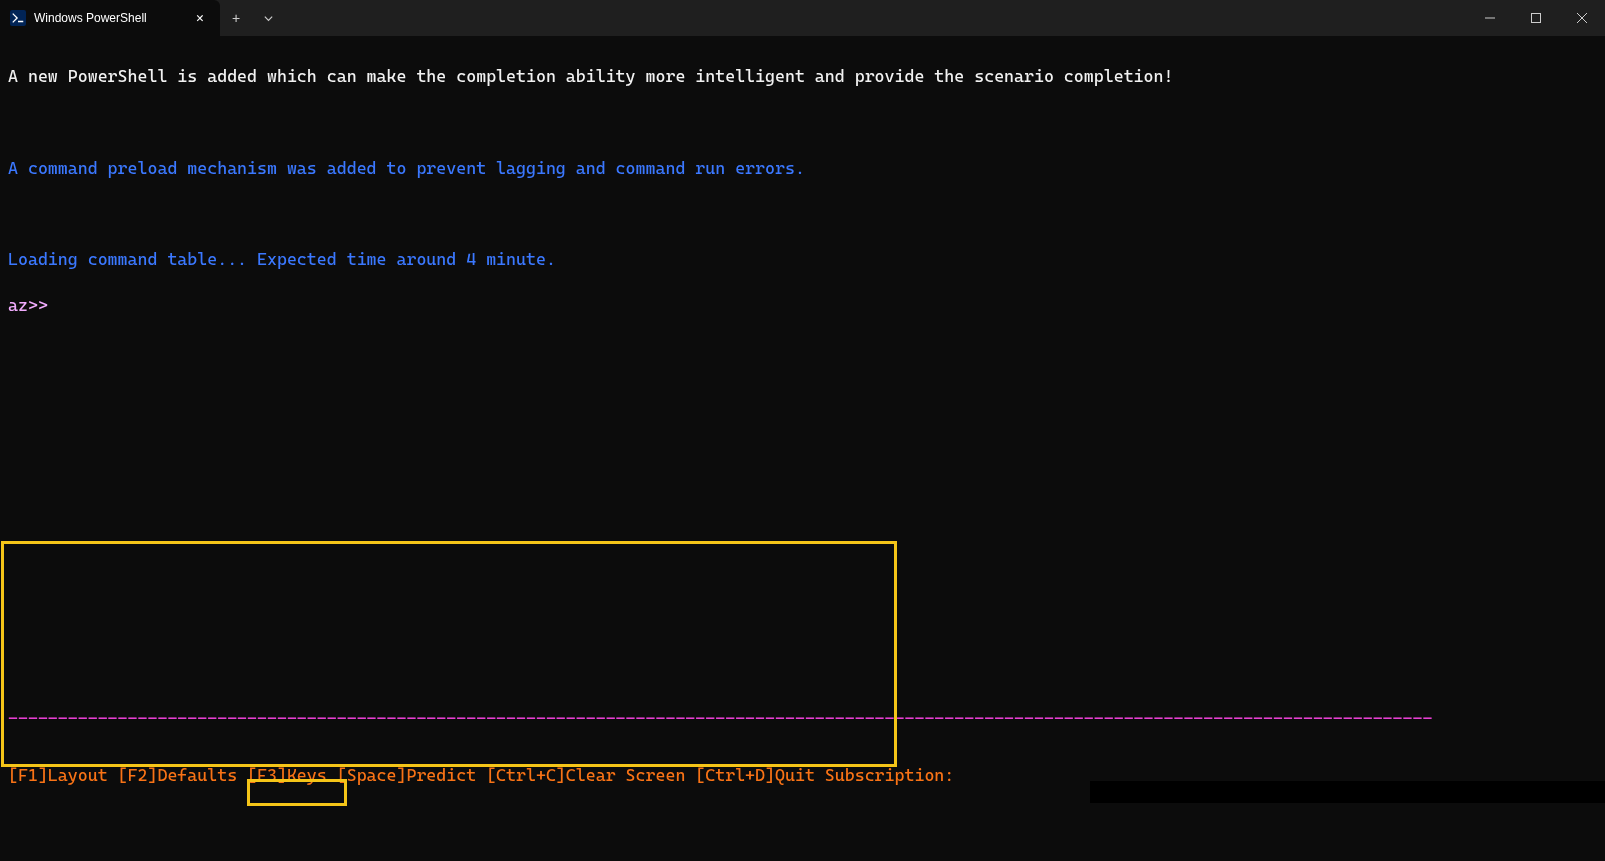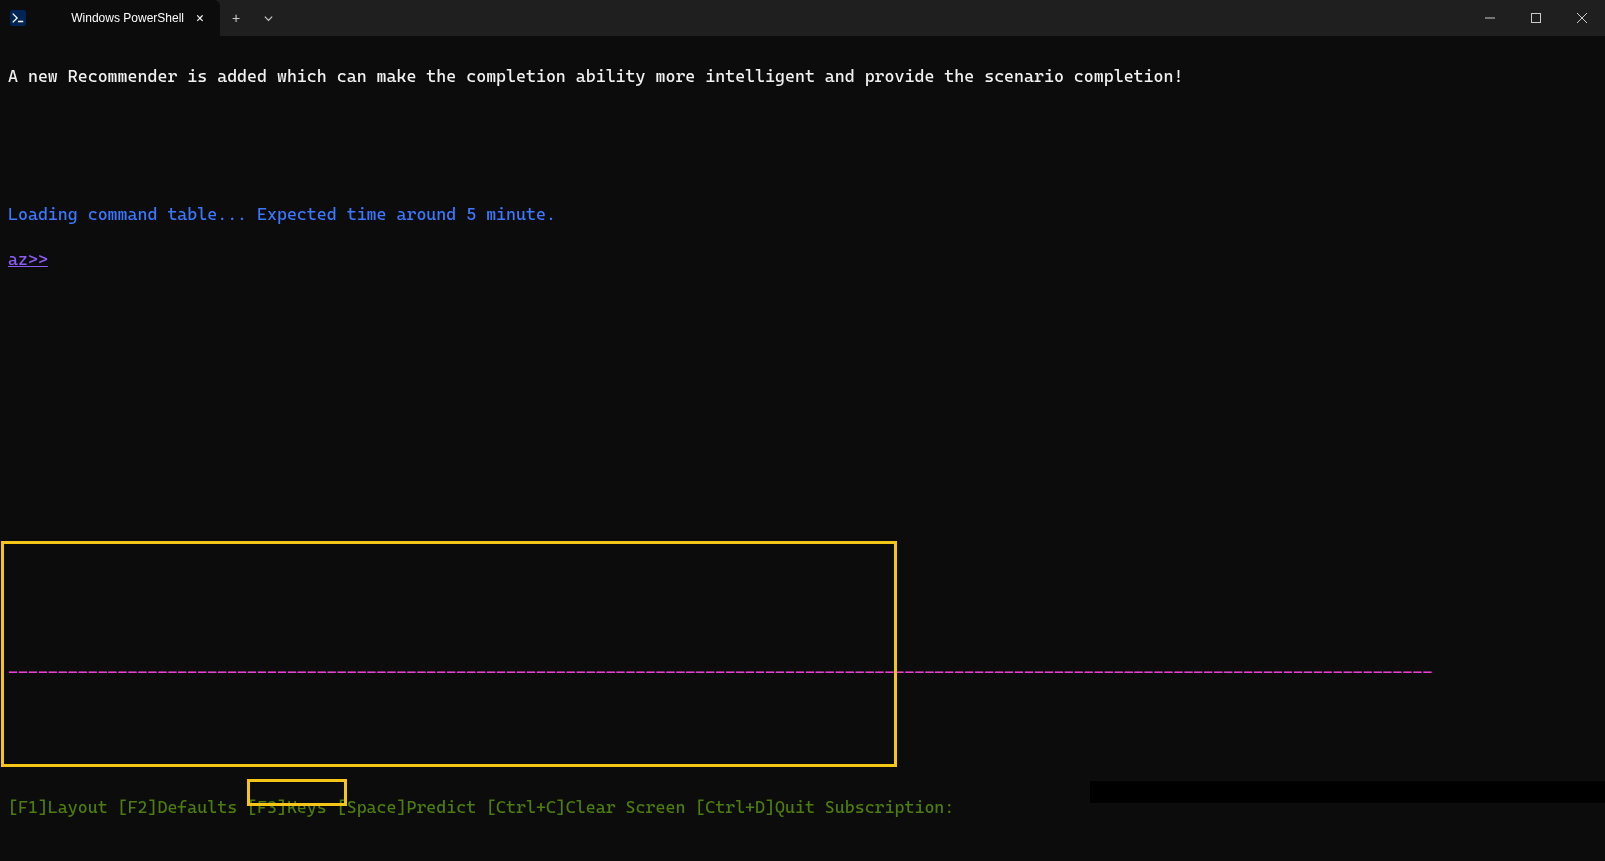--- a/index.html
+++ b/index.html
@@ -23,21 +23,20 @@
   }
   .tab {
     display: flex;
     align-items: center;
     background: #0c0c0c;
     padding: 0 12px 0 10px;
     gap: 8px;
     min-width: 220px;
     border-top-right-radius: 6px;
     position: relative;
-    text-align: right;
   }
   .tab-icon {
     width: 16px;
     height: 16px;
     background: #012456;
     display: flex;
     align-items: center;
     justify-content: center;
     font-size: 11px;
     color: #fff;
@@ -82,39 +81,39 @@
     cursor: pointer;
   }
   .win-btn svg { width: 10px; height: 10px; }
   .terminal {
     padding: 6px 8px;
     white-space: pre;
     font-family: 'Cascadia Mono', 'Consolas', monospace;
   }
   .white { color: #f2f2f2; }
   .blue { color: #3b78ff; }
-  .magenta { color: #8b5cf6; text-decoration: underline; }
+  .magenta { color: #f0abfc; }
   .dashline {
     color: #e83fd3;
     overflow: hidden;
     white-space: nowrap;
     width: 100%;
   }
   .highlight-box {
     border: 3px solid #f5c518;
     position: absolute;
     pointer-events: none;
   }
   .highlight1 { left: 1px; top: 541px; width: 896px; height: 226px; }
   .footer {
     position: absolute;
-    bottom: 42px;
+    bottom: 74px;
     left: 8px;
     right: 8px;
-    color: #4d7c0f;
+    color: #f97316;
     white-space: pre;
   }
   .footer-bg {
     position: absolute;
     bottom: 58px;
     right: 0;
     width: 515px;
     height: 22px;
     background: #000;
   }
@@ -162,24 +161,25 @@
     </div>
     <div class="win-btn">
       <svg viewBox="0 0 10 10">
           <path d="M0 0 L10 10 M10 0 L0 10" stroke="#ccc" stroke-width="1"></path>
         </svg>
     </div>
   </div>
 </div>
 
 <div class="terminal">
-<div class="white">A new Recommender is added which can make the completion ability more intelligent and provide the scenario completion!</div>
-<div>&nbsp;</div>
-<div>&nbsp;</div>
-<div class="blue">Loading command table... Expected time around 5 minute.</div>
+<div class="white">A new PowerShell is added which can make the completion ability more intelligent and provide the scenario completion!</div>
+<div>&nbsp;</div>
+<div class="blue">A command preload mechanism was added to prevent lagging and command run errors.</div>
+<div>&nbsp;</div>
+<div class="blue">Loading command table... Expected time around 4 minute.</div>
 <div class="magenta">az&gt;&gt;</div>
 <div>&nbsp;</div>
 <div>&nbsp;</div>
 <div>&nbsp;</div>
 <div>&nbsp;</div>
 <div>&nbsp;</div>
 <div>&nbsp;</div>
 <div>&nbsp;</div>
 <div>&nbsp;</div>
 <div class="dashline">-----------------------------------------------------------------------------------------------------------------------------------------------</div>

